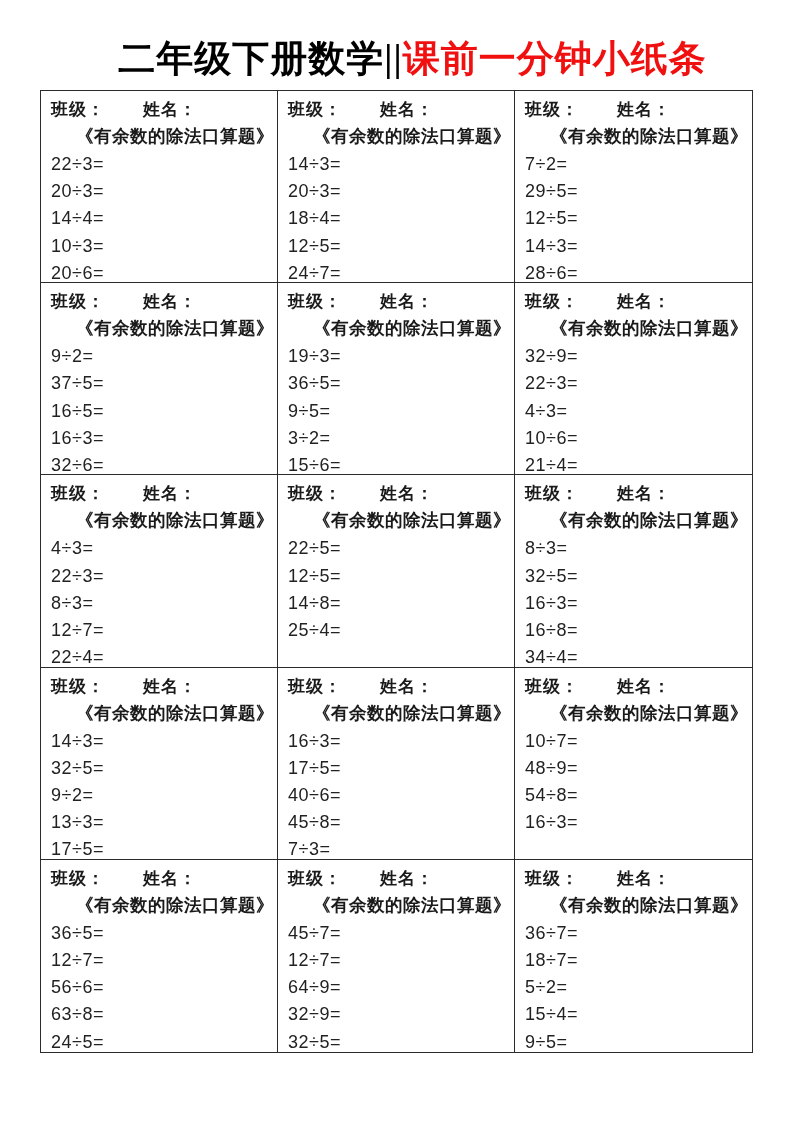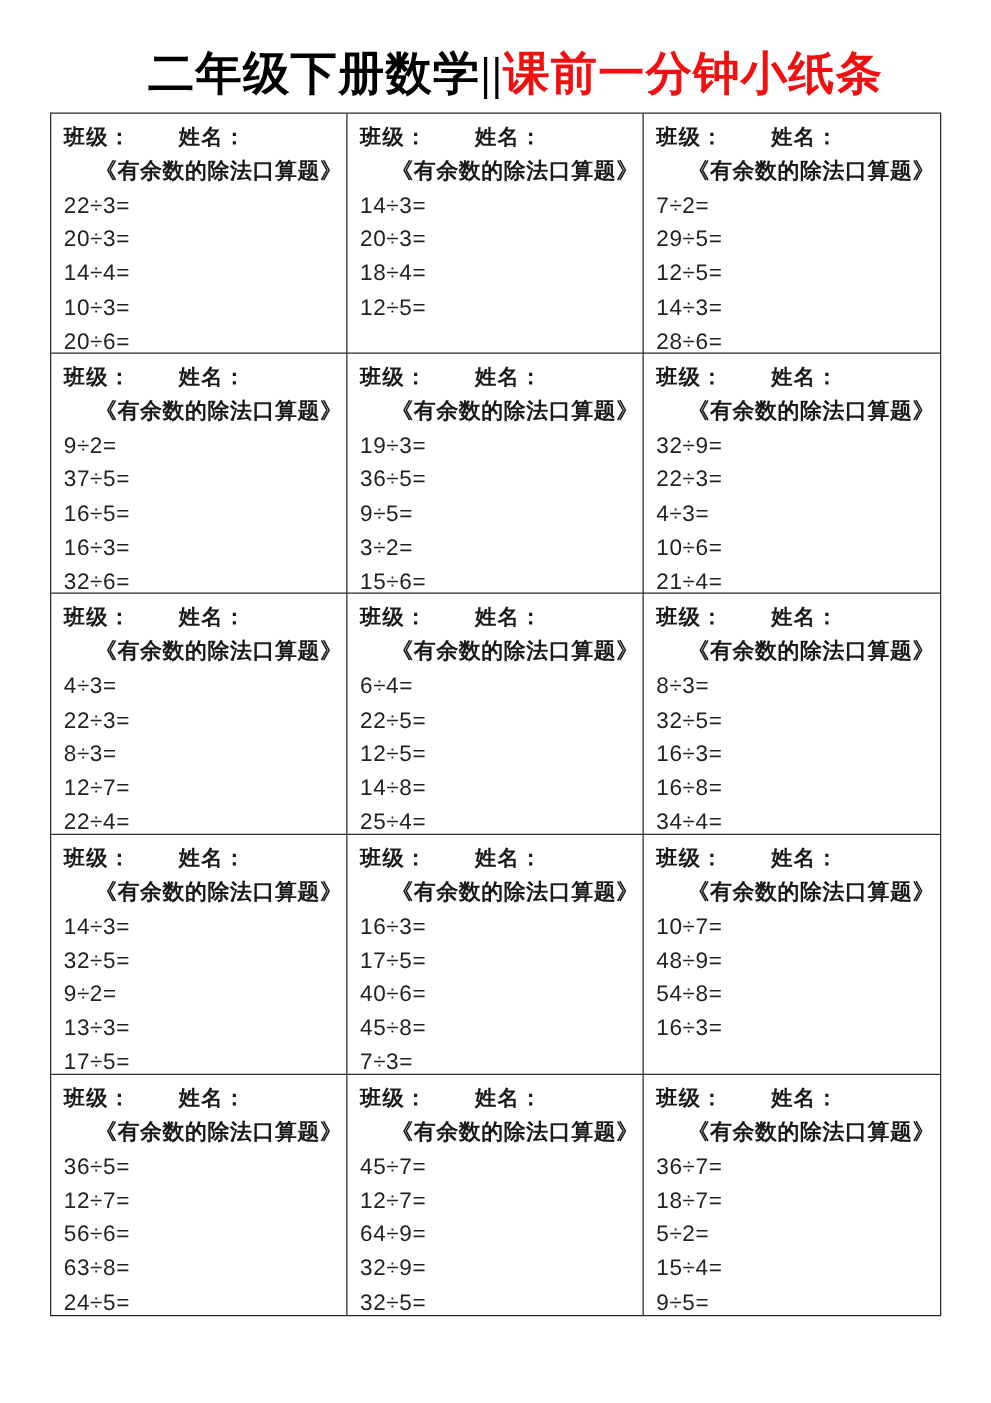--- a/index.html
+++ b/index.html
@@ -86,20 +86,21 @@
     </div>
     <div class="cell">
     <div class="cell-header">
       <span class="class-label">班级：</span><span class="name-label">姓名：</span>
     </div>
     <div class="cell-subtitle">《有余数的除法口算题》</div>
   <div class="problem">14÷3=</div>
       <div class="problem">20÷3=</div>
       <div class="problem">18÷4=</div>
       <div class="problem">12÷5=</div>
+      <div class="problem">24÷7=</div>
     </div>
     <div class="cell last-col">
     <div class="cell-header">
       <span class="class-label">班级：</span><span class="name-label">姓名：</span>
     </div>
     <div class="cell-subtitle">《有余数的除法口算题》</div>
   <div class="problem">7÷2=</div>
       <div class="problem">29÷5=</div>
       <div class="problem">12÷5=</div>
       <div class="problem">14÷3=</div>
@@ -147,21 +148,20 @@
       <div class="problem">22÷3=</div>
       <div class="problem">8÷3=</div>
       <div class="problem">12÷7=</div>
       <div class="problem">22÷4=</div>
     </div>
     <div class="cell">
     <div class="cell-header">
       <span class="class-label">班级：</span><span class="name-label">姓名：</span>
     </div>
     <div class="cell-subtitle">《有余数的除法口算题》</div>
-  <div class="problem">6÷4=</div>
       <div class="problem">22÷5=</div>
       <div class="problem">12÷5=</div>
       <div class="problem">14÷8=</div>
       <div class="problem">25÷4=</div>
     </div>
     <div class="cell last-col">
     <div class="cell-header">
       <span class="class-label">班级：</span><span class="name-label">姓名：</span>
     </div>
     <div class="cell-subtitle">《有余数的除法口算题》</div>

